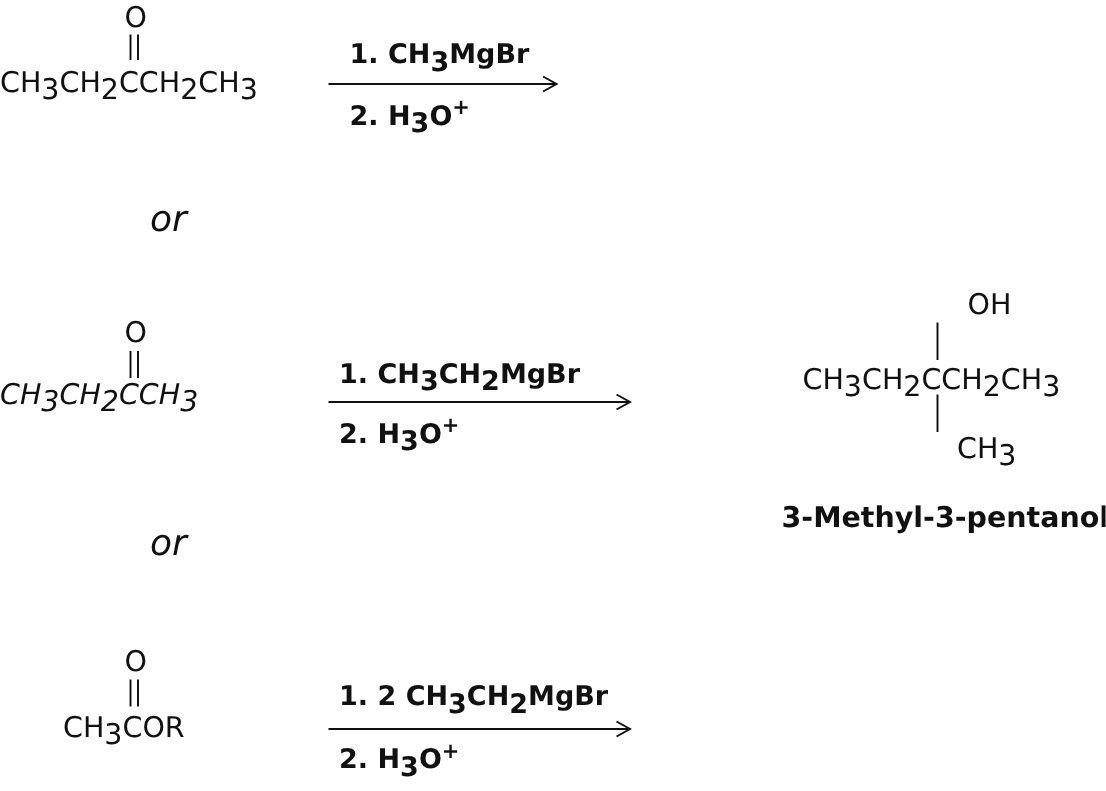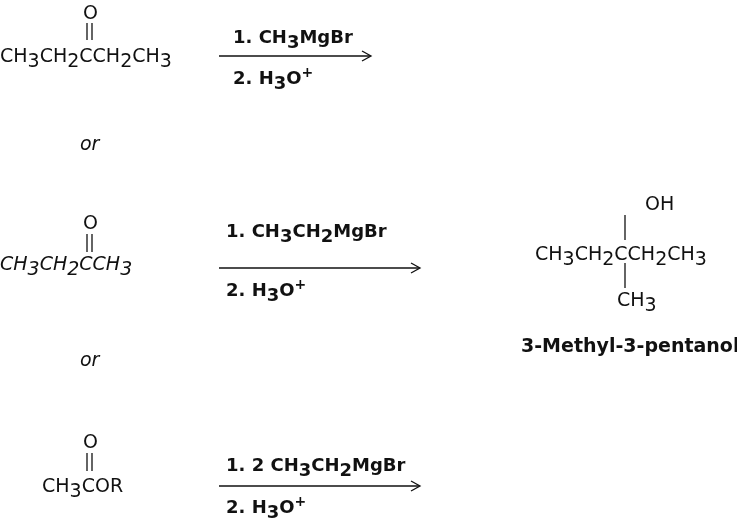--- a/index.html
+++ b/index.html
@@ -4,21 +4,21 @@
 <style>
   html, body { margin: 0; padding: 0; background: #ffffff; }
   body { width: 737px; height: 527px; position: relative; overflow: hidden;
          font-family: "DejaVu Sans", "Liberation Sans", sans-serif; color: #111; }
   .abs { position: absolute; white-space: nowrap; line-height: 1; }
   .formula { font-size: 19px; letter-spacing: 0px; }
   .formula sub { font-size: 19px; vertical-align: -5px; line-height: 0; }
   .reagent { font-size: 18px; font-weight: bold; }
   .reagent sub { font-size: 18px; vertical-align: -5px; line-height: 0; }
   .reagent sup { font-size: 14px; vertical-align: 7px; line-height: 0; }
-  .or { font-size: 19px; font-style: italic; }
+  .or { font-size: 24px; font-style: italic; margin-left: 20px; }
   .name { font-size: 19px; font-weight: bold; }
   svg.lines { position: absolute; left: 0; top: 0; }
 </style>
 </head>
 <body>
 
 <svg class="lines" width="737" height="527">
 
   <line x1="87" y1="23" x2="87" y2="40" stroke="#111" stroke-width="1.3"></line>
   <line x1="92" y1="23" x2="92" y2="40" stroke="#111" stroke-width="1.3"></line>
@@ -56,21 +56,21 @@
 <div class="abs reagent" style="left:233px; top:69px;">
   <span>2. </span><span>H</span><sub>3</sub><span>O</span><sup>+</sup>
 </div>
 
 <div class="abs or" style="left:80px; top:134px;">or</div>
 
 <div class="abs formula" style="left:83px; top:213px;">O</div>
 <div class="abs formula" style="left:0px; top:254px;font-style:italic;">
   <span>CH</span><sub>3</sub><span>CH</span><sub>2</sub><span>CCH</span><sub>3</sub>
 </div>
-<div class="abs reagent" style="left:226px; top:222px;">
+<div class="abs reagent" style="left:226px; top:241px;">
   <span>1. </span><span>CH</span><sub>3</sub><span>CH</span><sub>2</sub><span>MgBr</span>
 </div>
 <div class="abs reagent" style="left:226px; top:281px;">
   <span>2. </span><span>H</span><sub>3</sub><span>O</span><sup>+</sup>
 </div>
 
 <div class="abs or" style="left:80px; top:350px;">or</div>
 
 <div class="abs formula" style="left:83px; top:432px;">O</div>
 <div class="abs formula" style="left:42px; top:476px;text-align:right;">
@@ -80,16 +80,16 @@
   <span>1. 2 </span><span>CH</span><sub>3</sub><span>CH</span><sub>2</sub><span>MgBr</span>
 </div>
 <div class="abs reagent" style="left:226px; top:498px;">
   <span>2. </span><span>H</span><sub>3</sub><span>O</span><sup>+</sup>
 </div>
 
 <div class="abs formula" style="left:617px; top:194px;margin-left:28px;">OH</div>
 <div class="abs formula" style="left:535px; top:244px;">
   <span>CH</span><sub>3</sub><span>CH</span><sub>2</sub><span>CCH</span><sub>2</sub><span>CH</span><sub>3</sub>
 </div>
-<div class="abs formula" style="left:617px; top:290px;">
+<div class="abs formula" style="left:638px; top:290px;">
   <span>CH</span><sub>3</sub>
 </div>
 <div class="abs name" style="left:521px; top:336px;">3-Methyl-3-pentanol</div>
 
 </body></html>

